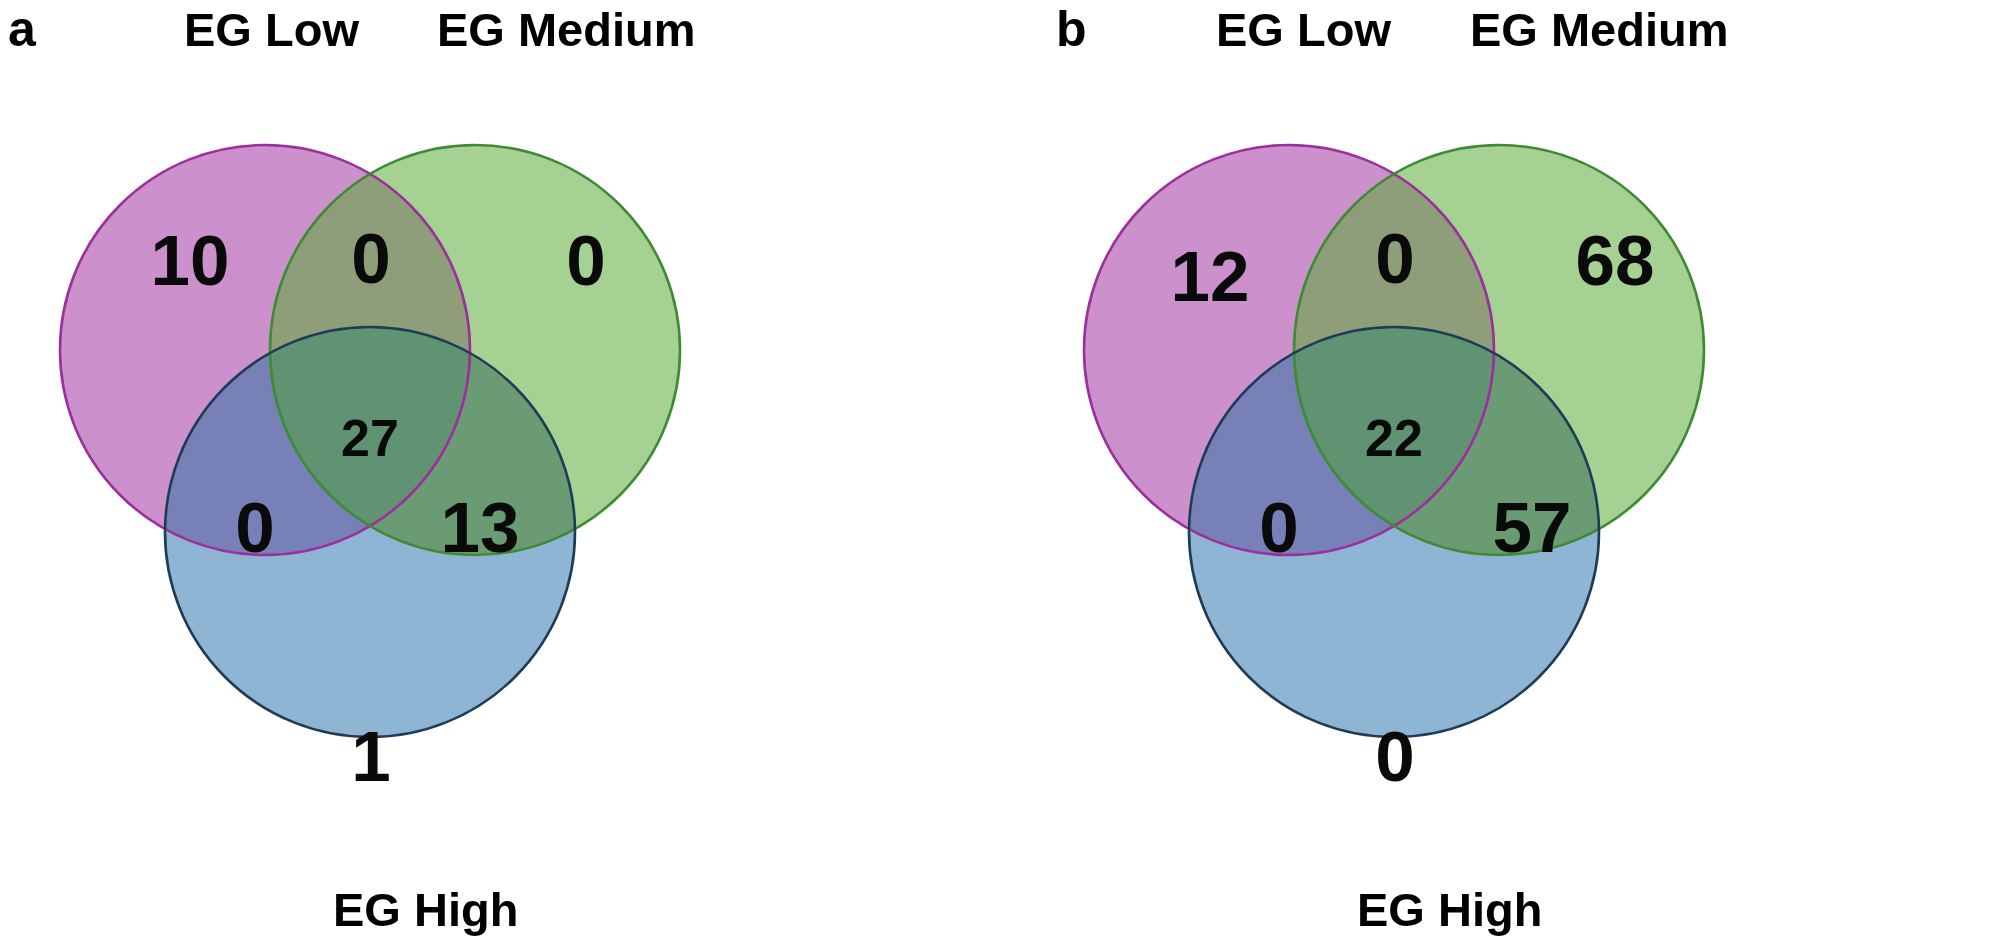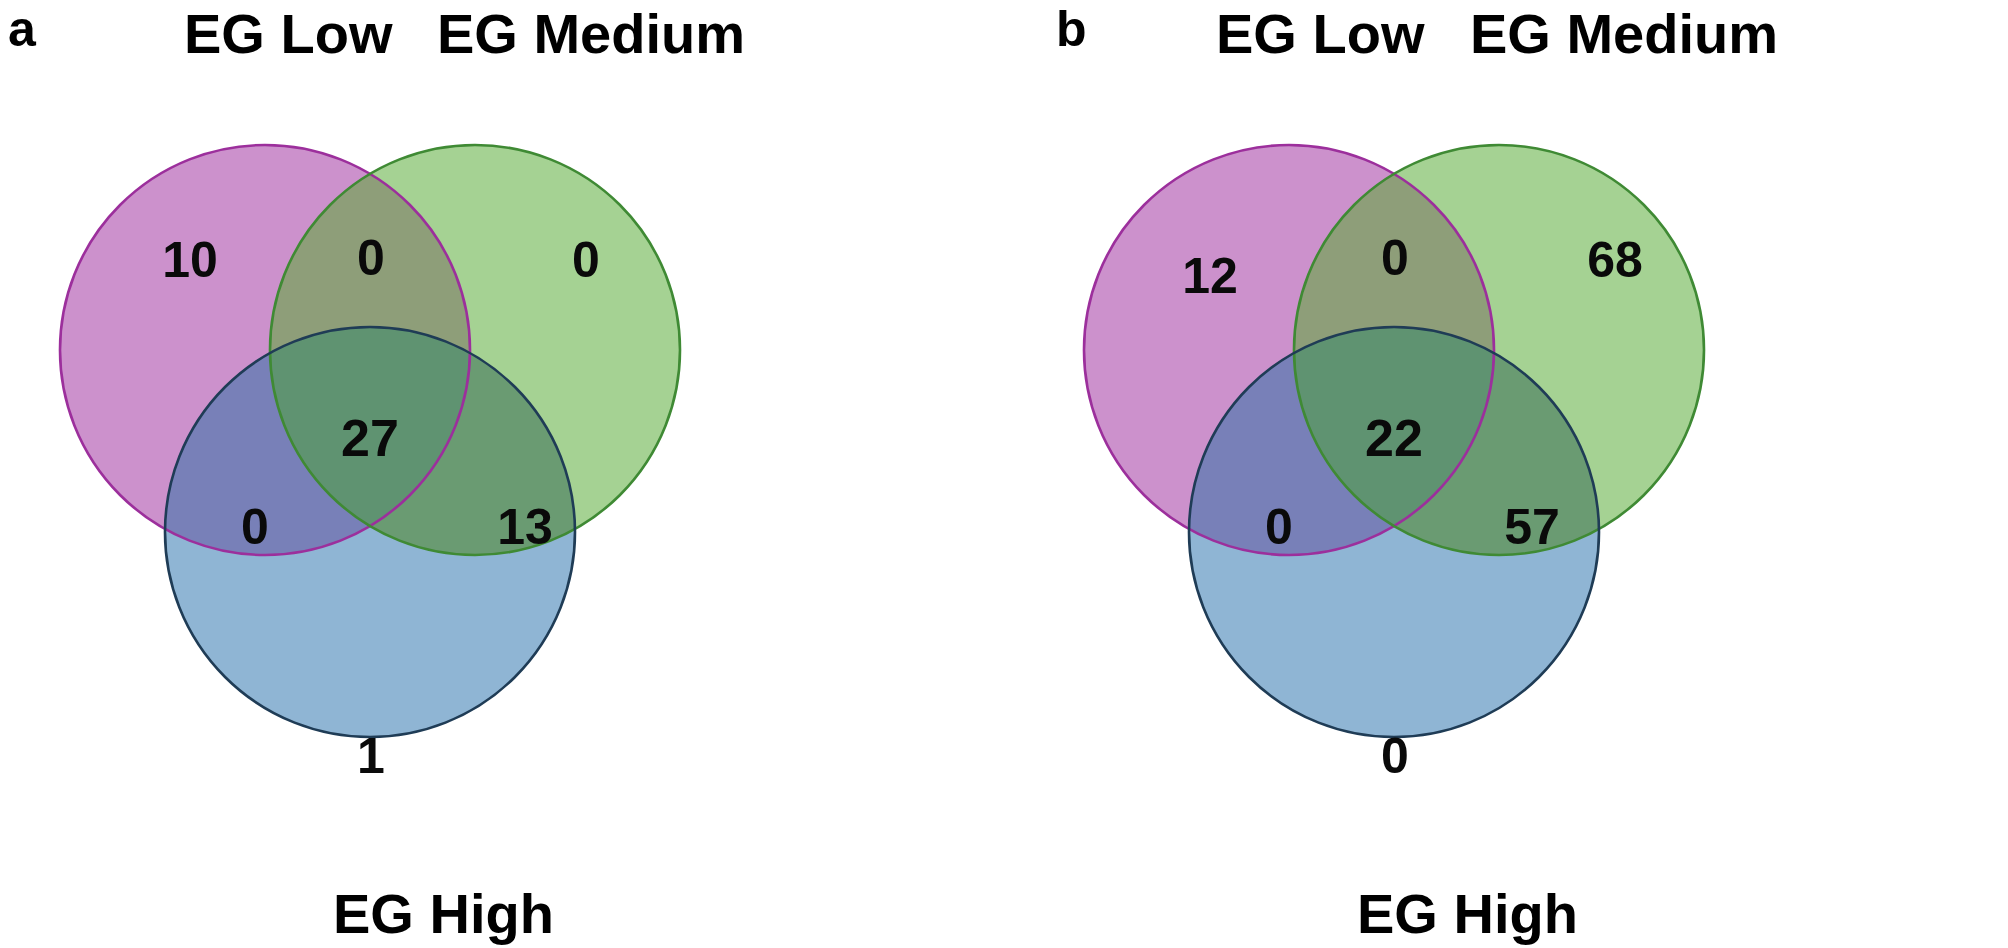--- a/index.html
+++ b/index.html
@@ -46,31 +46,31 @@
     top: 0;
     width: 1004px;
     height: 948px;
     display: block;
   }
 
   .set-label {
     position: absolute;
     font-family: "Liberation Sans", sans-serif;
     font-weight: bold;
-    font-size: 56px;
+    font-size: 47px;
     color: #000000;
     white-space: nowrap;
     line-height: 1;
     user-select: none;
   }
   .count-label {
     position: absolute;
     font-family: "Liberation Sans", sans-serif;
     font-weight: bold;
-    font-size: 50px;
+    font-size: 71px;
     color: #0a0a0a;
     white-space: nowrap;
     line-height: 1;
     transform: translate(-50%, -50%);
     user-select: none;
   }
   .count-center { font-size: 52px; }
 </style>
 </head>
 <body>
@@ -121,21 +121,21 @@
 
     <span class="set-label" style="left:184px; top:6px;">EG Low</span>
     <span class="set-label" style="left:437px; top:6px;">EG Medium</span>
     <span class="set-label" style="left:333px; top:886px;">EG High</span>
 
     <span class="count-label" style="left:190px; top:260px;">10</span>
     <span class="count-label" style="left:371px; top:258px;">0</span>
     <span class="count-label" style="left:586px; top:260px;">0</span>
     <span class="count-label count-center" style="left:370px; top:438px;">27</span>
     <span class="count-label" style="left:255px; top:527px;">0</span>
-    <span class="count-label" style="left:525px; top:527px;">13</span>
+    <span class="count-label" style="left:480px; top:527px;">13</span>
     <span class="count-label" style="left:371px; top:756px;">1</span>
   </div>
 
   <div class="panel" id="panel-b">
 
     <span class="panel-letter">b</span>
 
     <svg class="venn-svg" viewBox="0 0 1004 948">
       <defs>
         <clipPath id="b-clip-low">

